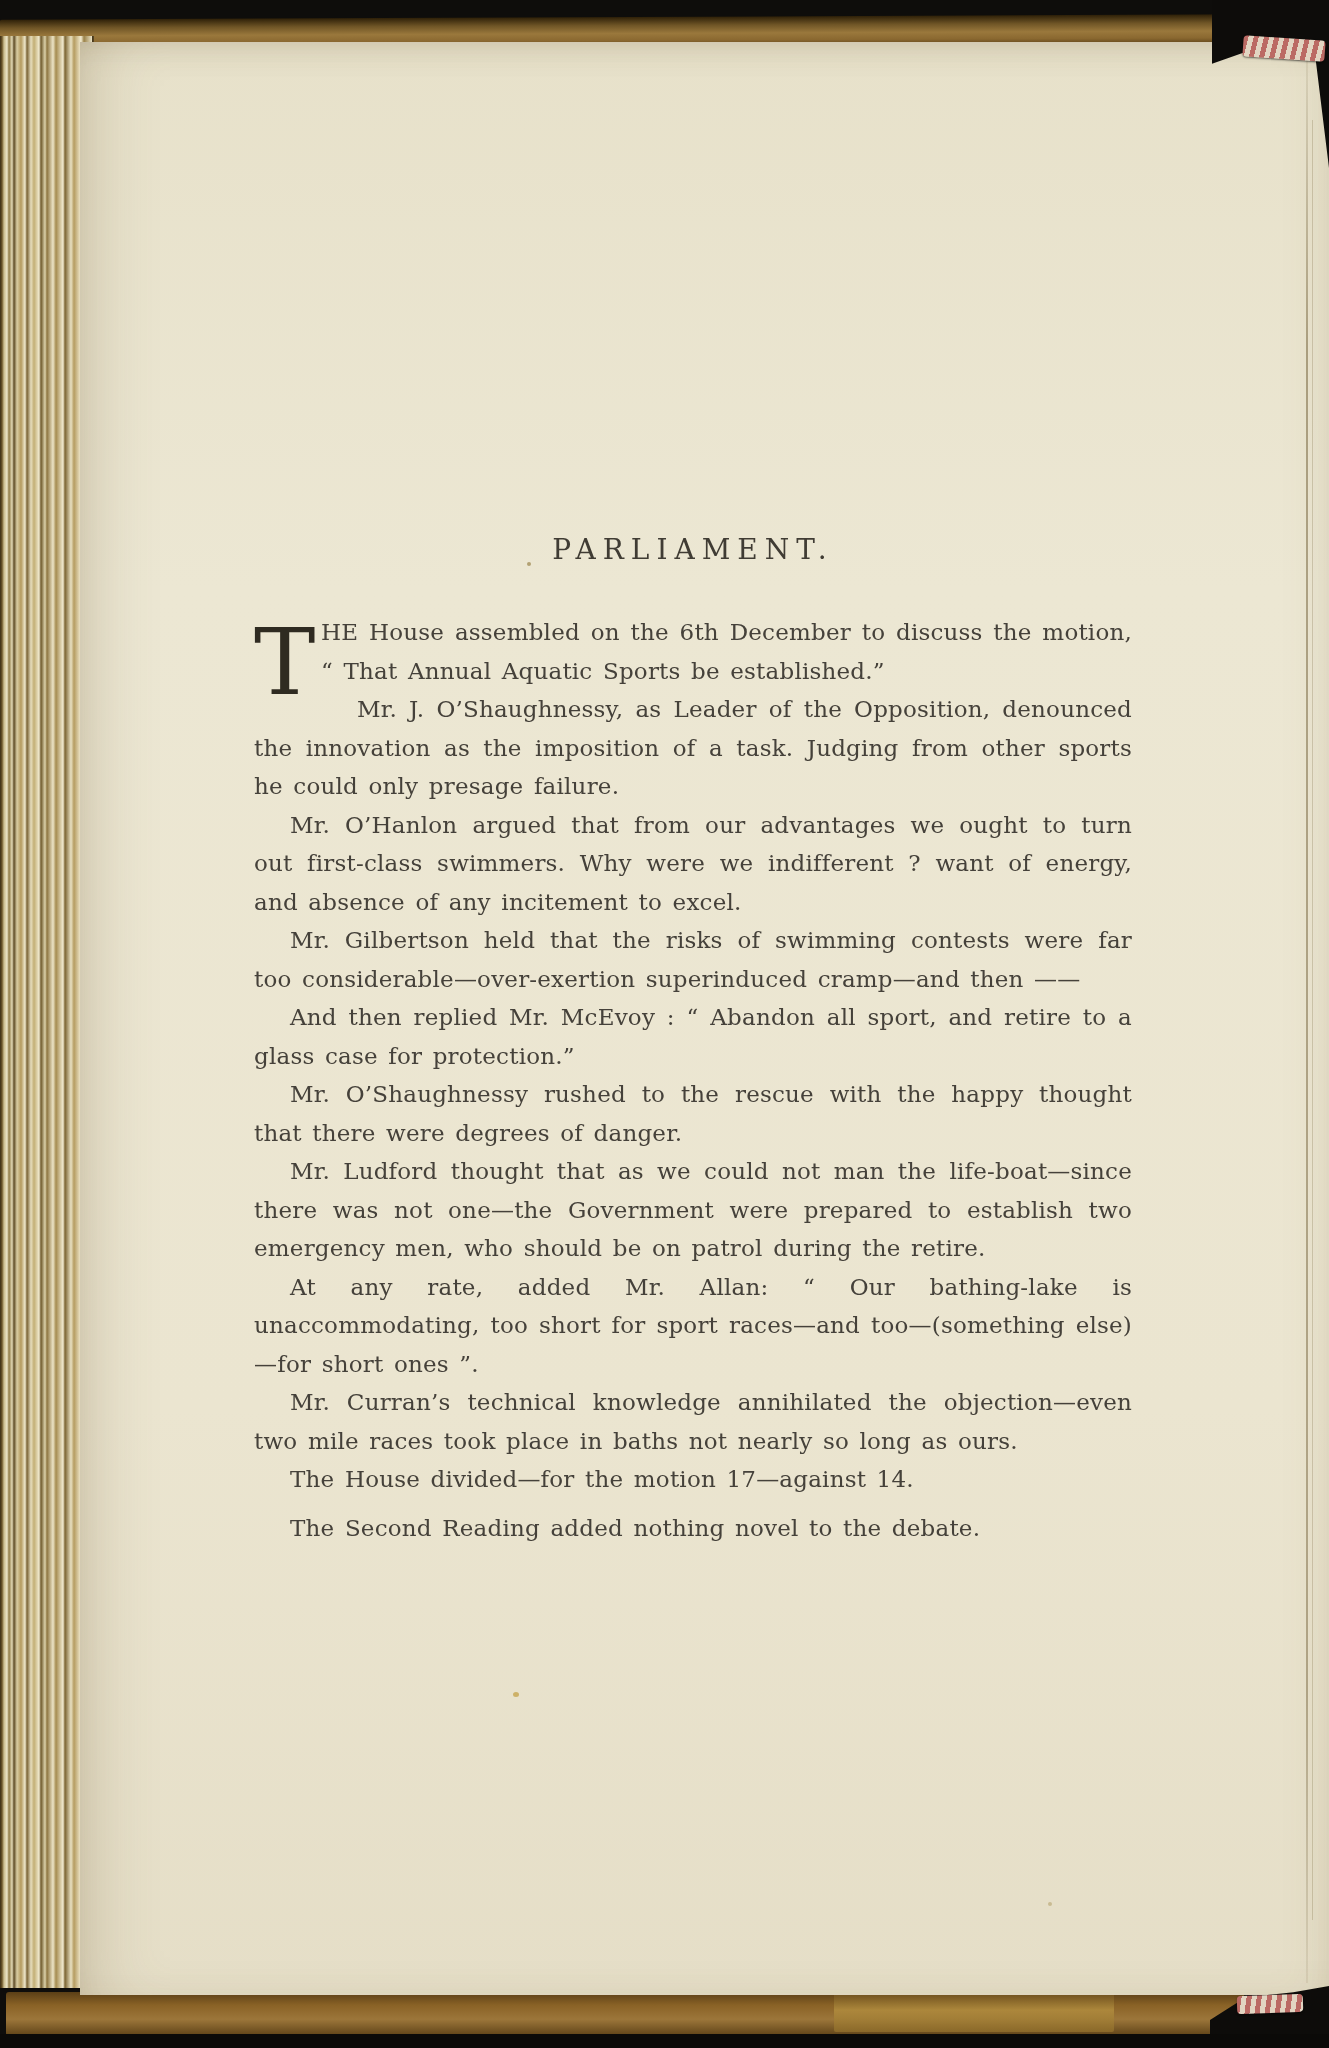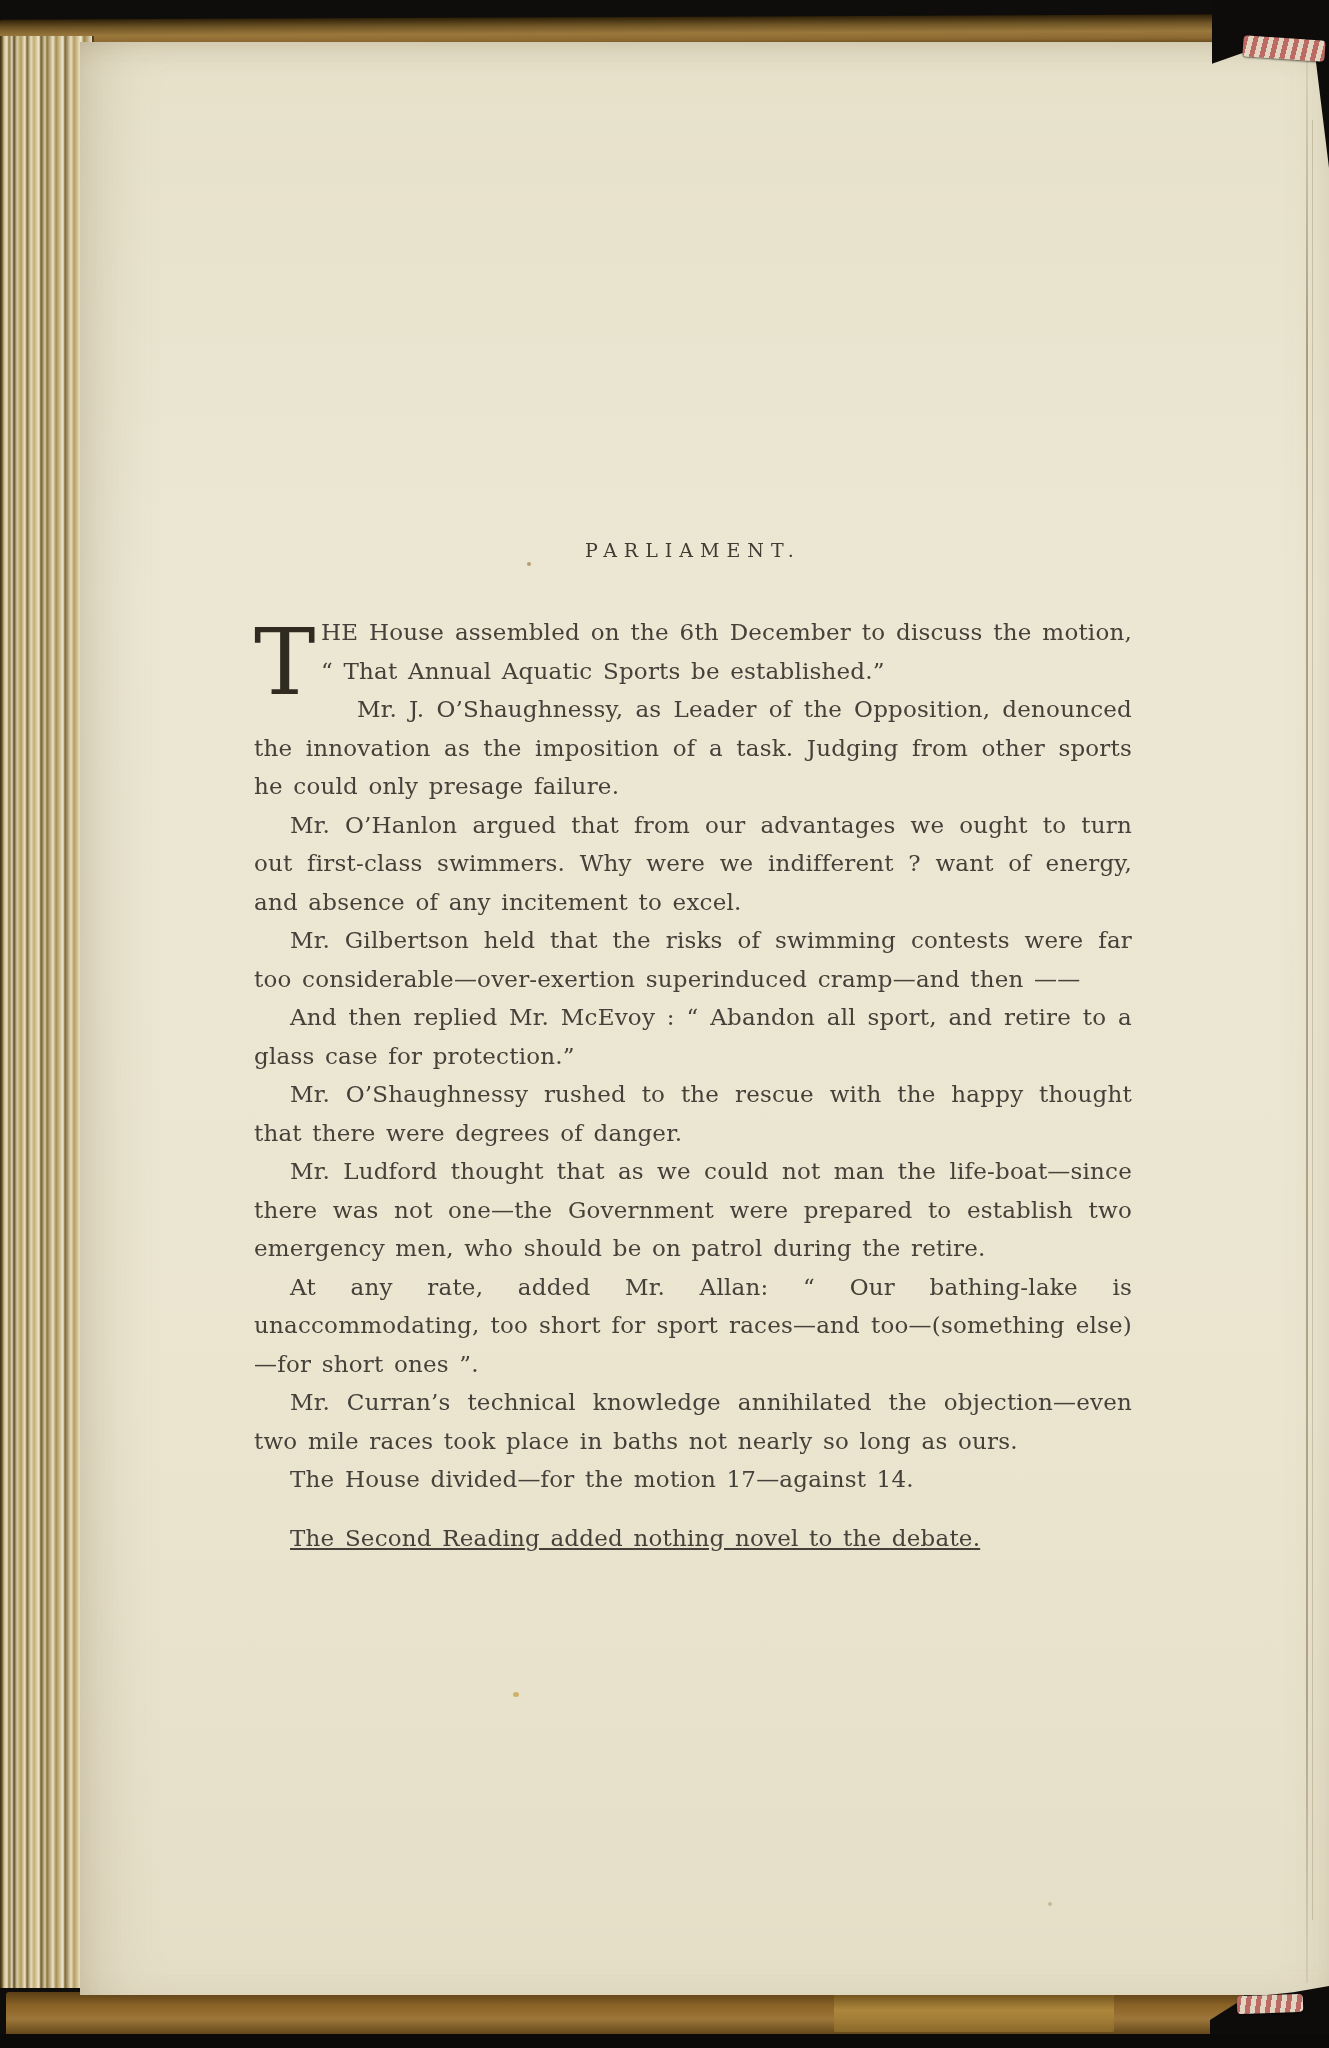--- a/index.html
+++ b/index.html
@@ -67,29 +67,29 @@
   .headband{
     background:repeating-linear-gradient(100deg,#bb6a64 0 5px,#e2d5c2 5px 10px);
     border-radius:4px;box-shadow:0 1px 2px rgba(0,0,0,.6);
   }
   .headband-top{position:absolute;left:1243px;top:38px;width:82px;height:21px;transform:rotate(4deg);}
   .headband-bottom{position:absolute;left:1237px;top:1995px;width:66px;height:18px;transform:rotate(-2deg);}
 
   
   .content{position:absolute;left:174px;top:0;width:878px;color:#45413a;}
   .content h1{
-    margin:491px 0 46px 0;font-size:19px;font-weight:normal;line-height:34px;
+    margin:491px 0 46px 0;font-size:28px;font-weight:normal;line-height:34px;
     text-align:center;letter-spacing:7px;color:#403c34;
   }
   .content p{
     margin:0;font-size:23px;line-height:38.5px;text-align:justify;
     word-spacing:3px;letter-spacing:.2px;
   }
   .content p.ind{text-indent:36px;}
-  .content p.sp{margin-top:20px;text-decoration:underline;}
+  .content p.sp{margin-top:10px;}
   .content p.fill-last{text-align-last:justify;}
   .dropcap{
     float:left;width:58px;height:96px;margin:0 9px 0 0;
     font-size:92px;line-height:100px;color:#2f2b21;
   }
   .viz{font-style:italic;}
   
   .speck{position:absolute;border-radius:50%;}
   .speck.a{left:447px;top:520px;width:4px;height:4px;background:#b3a173;}
   .speck.b{left:433px;top:1650px;width:6px;height:5px;background:#cdb168;}

